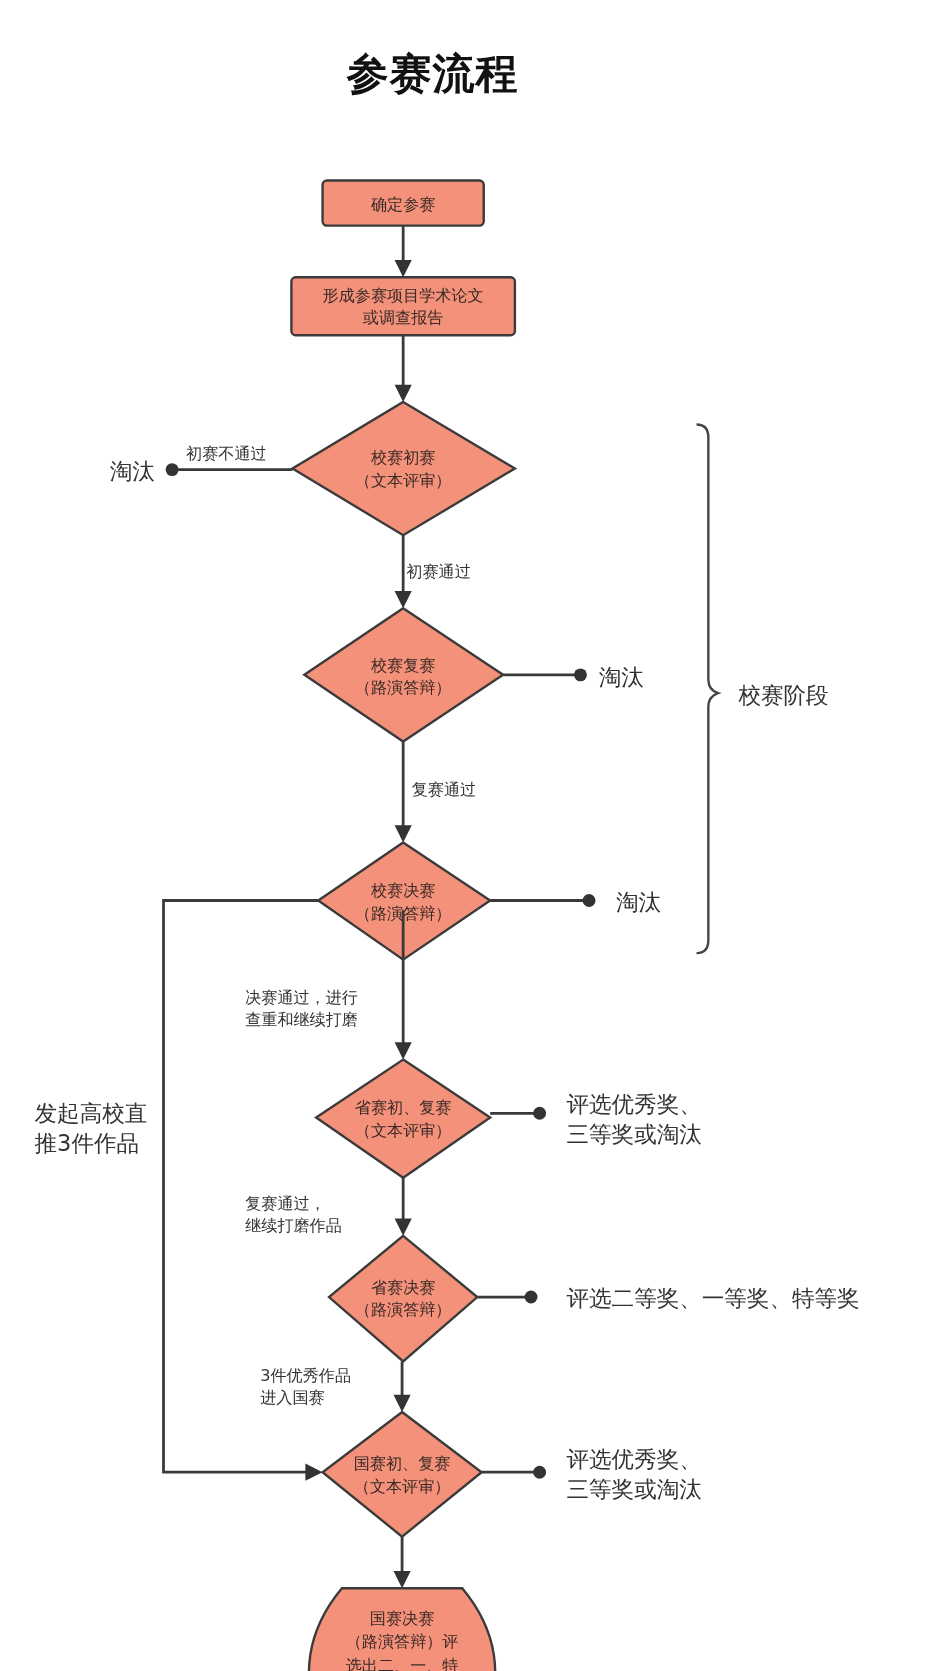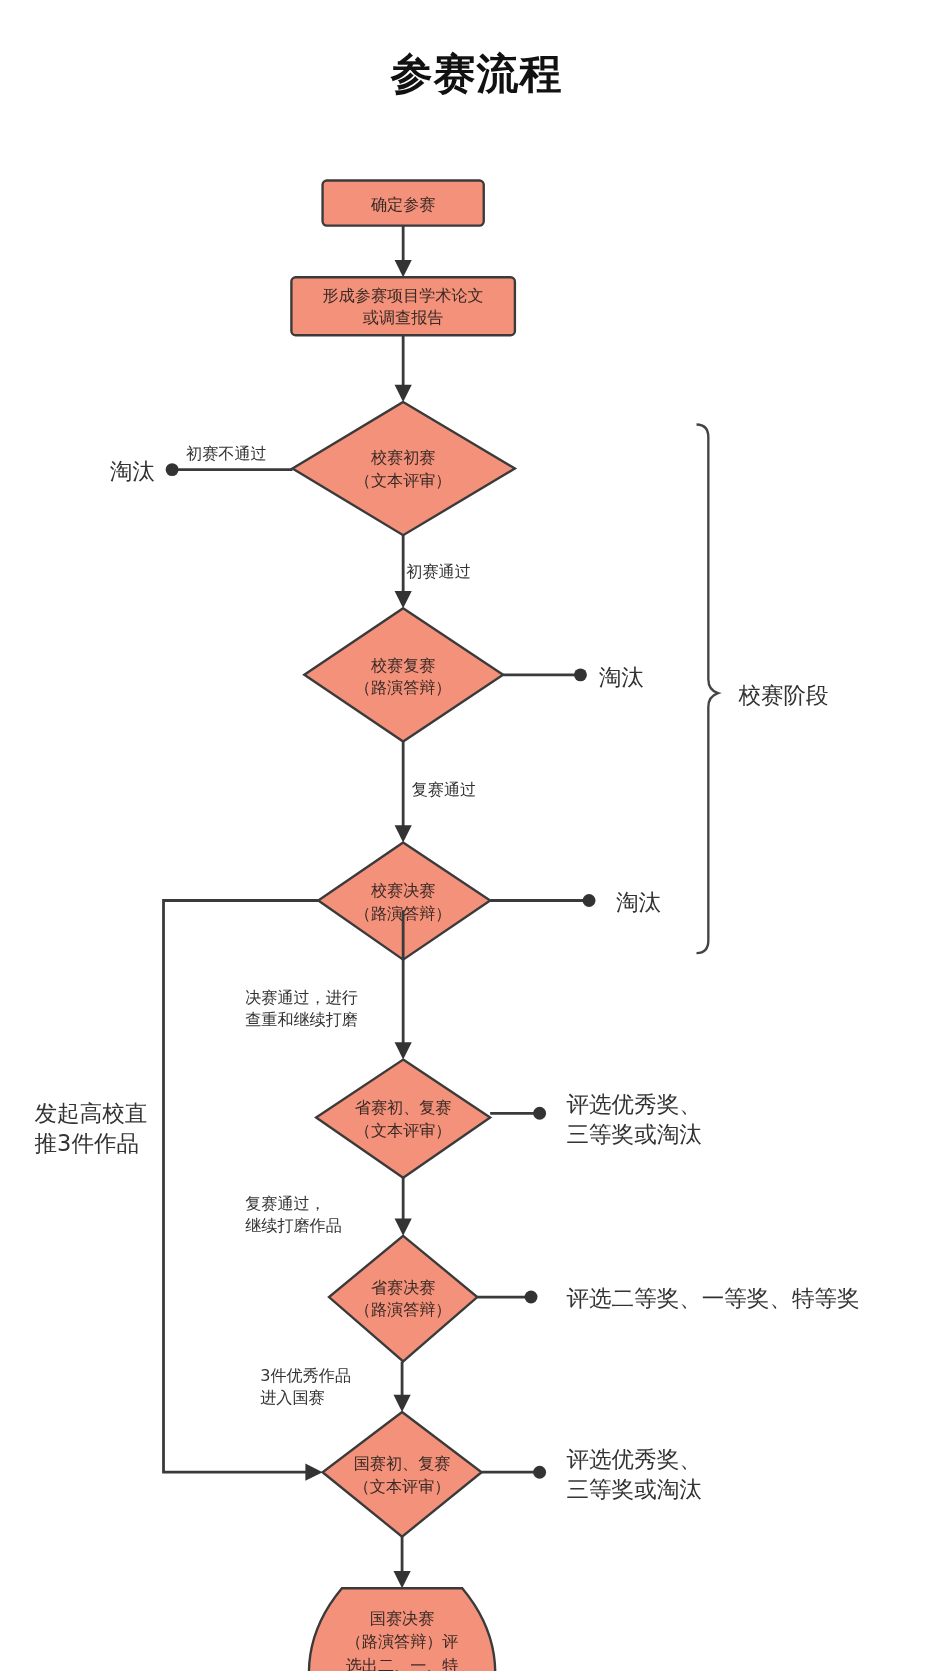--- a/index.html
+++ b/index.html
@@ -1,21 +1,20 @@
 <!DOCTYPE html>
 <html><head>
 <meta charset="utf-8">
 <style>
   html, body { margin: 0; padding: 0; background: #ffffff; }
   body { width: 946px; height: 1671px; overflow: hidden; position: relative; }
   .page-title {
     position: absolute; left: 0; top: 46px; width: 865px; text-align: center;
     font-family: Liberation Mono, monospace; font-weight: bold; font-size: 42px; color: #111111;
     letter-spacing: 1px;
-    margin-left: 44px;
   }
   svg { position: absolute; left: 0; top: 0; }
   .node-text { font-family: "DejaVu Sans", sans-serif; font-size: 15px; fill: #3a2a25; }
   .edge-text { font-family: "DejaVu Sans", sans-serif; font-size: 15px; fill: #333333; }
   .big-text { font-family: "DejaVu Sans", sans-serif; font-size: 21px; fill: #333333; }
   .shape { fill: #f3917a; stroke: #3a3a3a; stroke-width: 2.2; }
   .line { stroke: #3a3a3a; stroke-width: 2.6; fill: none; }
   .arrow { fill: #333333; }
   .dot { fill: #333333; }
   .brace { stroke: #444444; stroke-width: 2.2; fill: none; }

